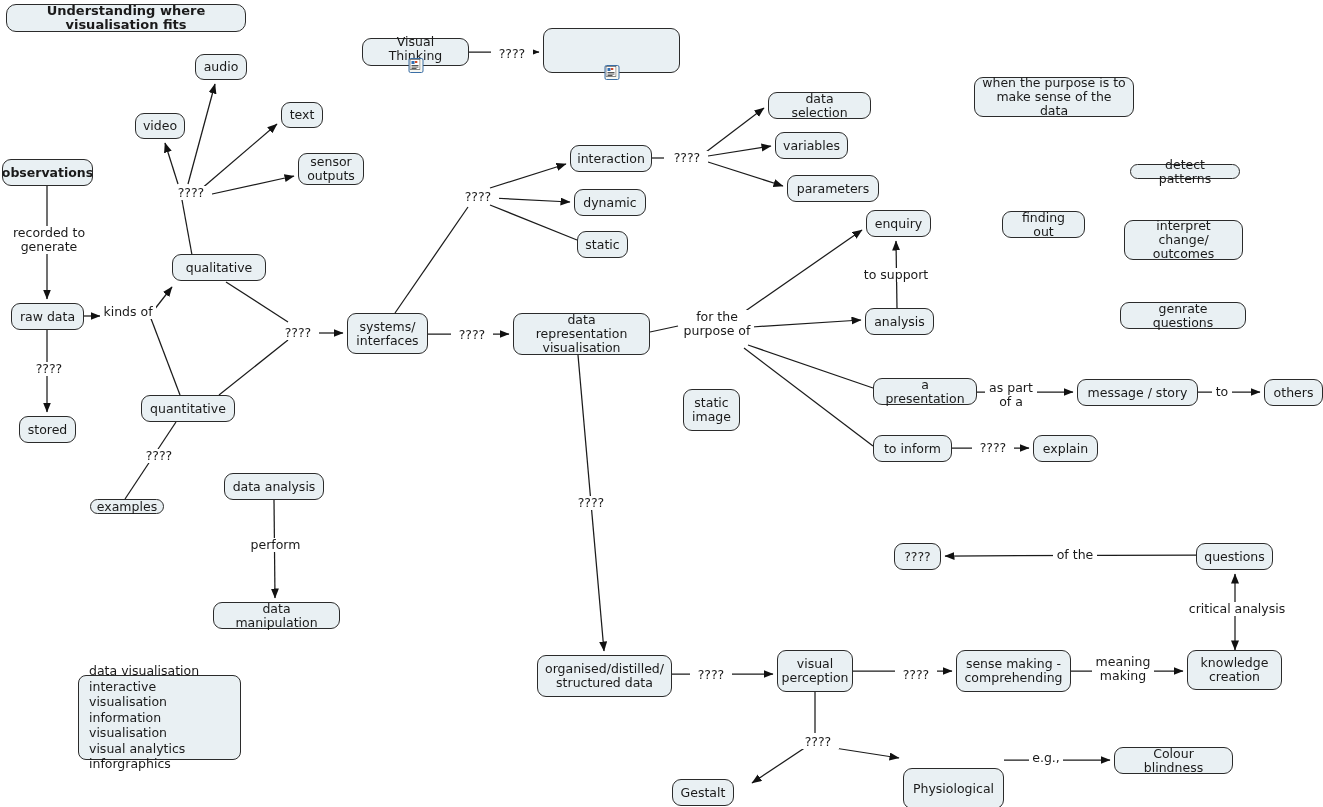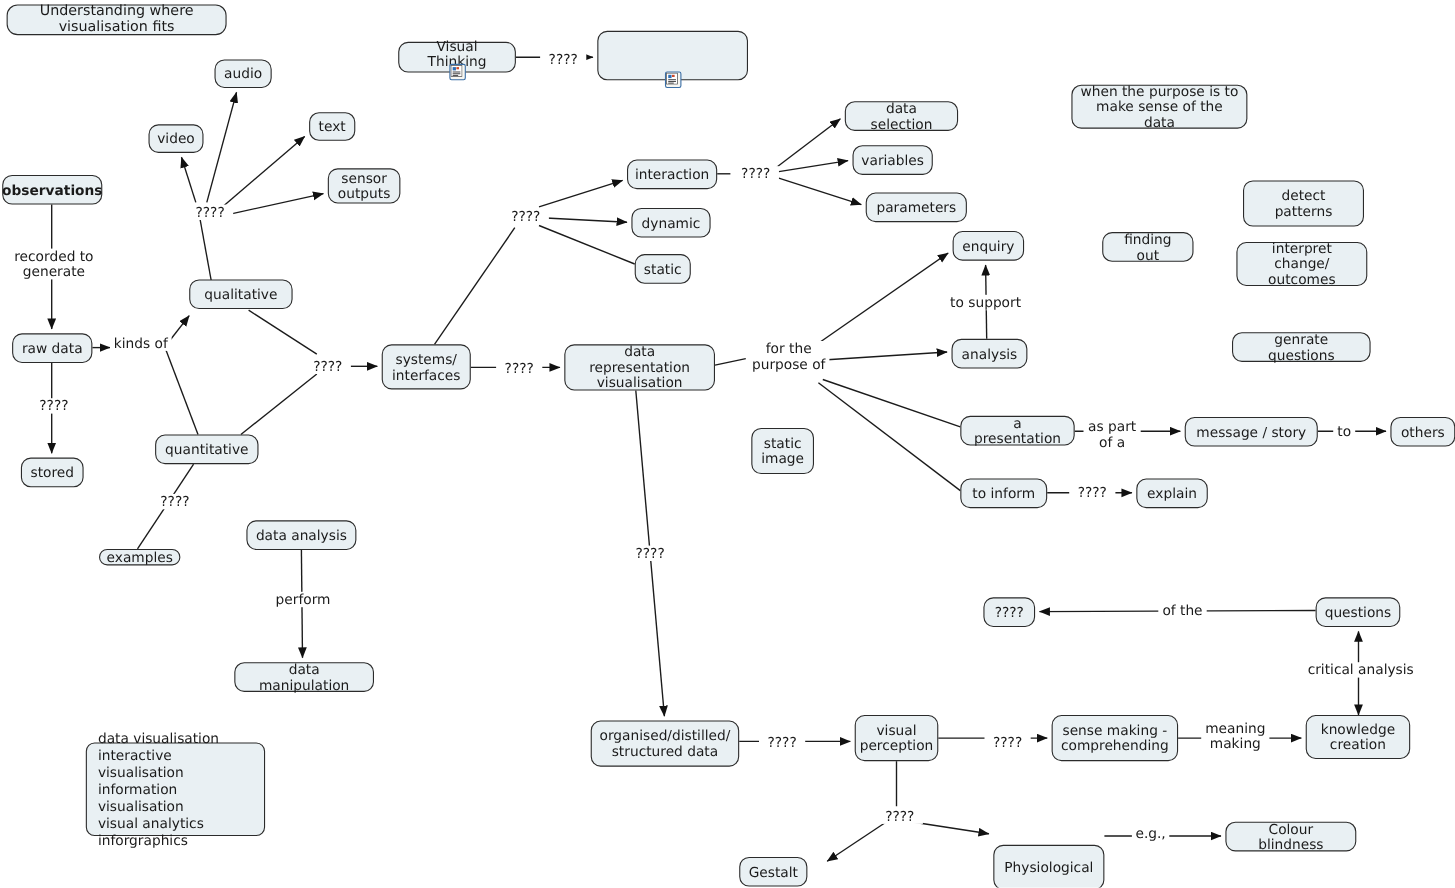--- a/index.html
+++ b/index.html
@@ -142,21 +142,21 @@
         <path d="M 1196,555 L 945,556" marker-end="url(#arrow-end)"></path>
         <path d="M 815,692 L 815,733"></path>
         <path d="M 806,747 L 752,783" marker-end="url(#arrow-end)"></path>
         <path d="M 828,747 L 899,758" marker-end="url(#arrow-end)"></path>
         <path d="M 1004,760 L 1110,760" marker-end="url(#arrow-end)"></path>
         <path d="M 274,500 L 275,598" marker-end="url(#arrow-end)"></path>
       </g>
   </svg>
 
   <div id="nodes-group">
-      <div class="node title-node" style="left: 6px; top: 4px; width: 200px; height: 28px;"><span>Understanding where visualisation fits</span></div>
+      <div class="node title-node" style="left: 6px; top: 4px; width: 240px; height: 28px; font-weight: bold;"><span>Understanding where visualisation fits</span></div>
       <div class="node" style="left: 195px; top: 54px; width: 52px; height: 26px;"><span>audio</span></div>
       <div class="node" style="left: 135px; top: 113px; width: 50px; height: 26px;"><span>video</span></div>
       <div class="node" style="left: 281px; top: 102px; width: 42px; height: 26px;"><span>text</span></div>
       <div class="node" style="left: 298px; top: 153px; width: 66px; height: 32px;"><span>sensor
 outputs</span></div>
       <div class="node" style="left: 2px; top: 159px; width: 91px; height: 27px; font-weight: bold;"><span>observations</span></div>
       <div class="node" style="left: 11px; top: 303px; width: 73px; height: 27px;"><span>raw data</span></div>
       <div class="node" style="left: 19px; top: 416px; width: 57px; height: 27px;"><span>stored</span></div>
       <div class="node" style="left: 158px; top: 254px; width: 94px; height: 27px; margin-left: 14px;"><span>qualitative</span></div>
       <div class="node" style="left: 141px; top: 395px; width: 94px; height: 27px;"><span>quantitative</span></div>
@@ -198,21 +198,21 @@
 image</span></div>
       <div class="node" style="left: 866px; top: 210px; width: 65px; height: 27px;"><span>enquiry</span></div>
       <div class="node" style="left: 865px; top: 308px; width: 69px; height: 27px;"><span>analysis</span></div>
       <div class="node" style="left: 873px; top: 378px; width: 104px; height: 27px;"><span>a presentation</span></div>
       <div class="node" style="left: 1077px; top: 379px; width: 121px; height: 27px;"><span>message / story</span></div>
       <div class="node" style="left: 1264px; top: 379px; width: 59px; height: 27px;"><span>others</span></div>
       <div class="node" style="left: 873px; top: 435px; width: 79px; height: 27px;"><span>to inform</span></div>
       <div class="node" style="left: 1033px; top: 435px; width: 65px; height: 27px;"><span>explain</span></div>
       <div class="node" style="left: 974px; top: 77px; width: 160px; height: 40px;"><span>when the purpose is to
 make sense of the data</span></div>
-      <div class="node" style="left: 1130px; top: 164px; width: 110px; height: 42px;"><span>detect patterns</span></div>
+      <div class="node" style="left: 1130px; top: 164px; width: 110px; height: 15px;"><span>detect patterns</span></div>
       <div class="node" style="left: 1002px; top: 211px; width: 83px; height: 27px;"><span>finding out</span></div>
       <div class="node" style="left: 1124px; top: 220px; width: 119px; height: 40px;"><span>interpret change/
 outcomes</span></div>
       <div class="node" style="left: 1120px; top: 302px; width: 126px; height: 27px;"><span>genrate questions</span></div>
       <div class="node" style="left: 894px; top: 543px; width: 47px; height: 27px;"><span>????</span></div>
       <div class="node" style="left: 1196px; top: 543px; width: 77px; height: 27px;"><span>questions</span></div>
       <div class="node" style="left: 1187px; top: 650px; width: 95px; height: 40px;"><span>knowledge
 creation</span></div>
       <div class="node" style="left: 537px; top: 655px; width: 135px; height: 42px;"><span>organised/distilled/
 structured data</span></div>

